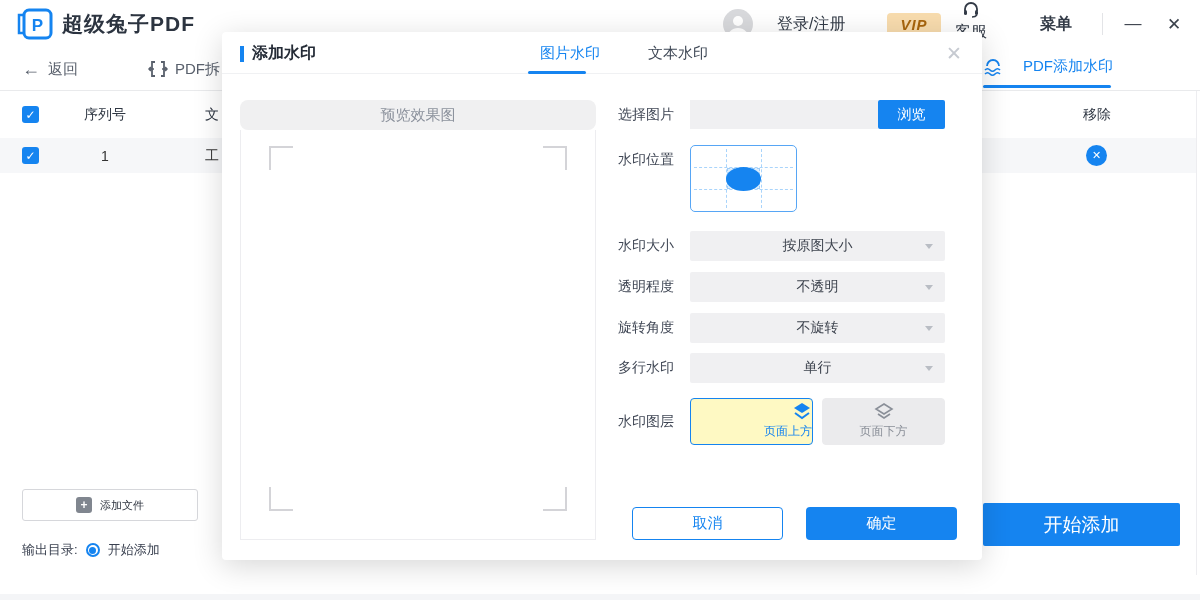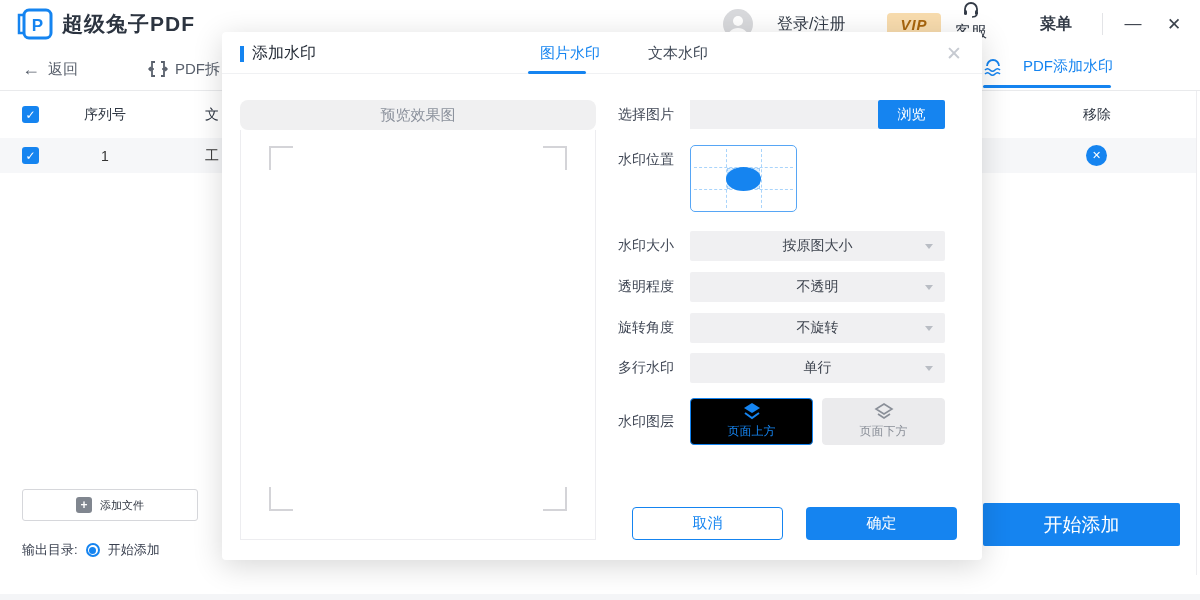--- a/index.html
+++ b/index.html
@@ -64,21 +64,21 @@
   #start-btn { left:983px; top:503px; width:197px; height:43px; background:#1584f0; color:#fff; border-radius:2px;
     display:flex; align-items:center; justify-content:center; font-size:19px; cursor:pointer; }
   #bottom-strip { left:0; top:594px; width:1200px; height:6px; background:#f4f5f7; }
 
   
   #modal { left:222px; top:32px; width:760px; height:528px; background:#fff; border-radius:4px;
     box-shadow:0 6px 30px rgba(0,0,0,0.16); }
   #modal .abs { position:absolute; }
   #m-header { left:0; top:0; width:760px; height:42px; border-bottom:1px solid #f0f1f3; }
   #m-titlebar { left:18px; top:14px; width:4px; height:16px; background:#1584f0; }
-  #m-title { left:30px; top:0; height:42px; display:flex; align-items:center; font-size:16px; font-weight:normal; color:#242b36; }
+  #m-title { left:30px; top:0; height:42px; display:flex; align-items:center; font-size:16px; font-weight:bold; color:#242b36; }
   #m-tab1 { left:306px; top:0; height:42px; display:flex; align-items:center; font-size:15px; color:#1584f0; cursor:pointer;margin-left:12px; }
   #m-tab2 { left:426px; top:0; height:42px; display:flex; align-items:center; font-size:15px; color:#3f4856; cursor:pointer; }
   #m-tab-underline { left:306px; top:39px; width:58px; height:3px; background:#1584f0; border-radius:2px; }
   #m-close { left:712px; top:0; width:40px; height:42px; display:flex; align-items:center; justify-content:center;
     font-size:19px; color:#c6cad1; cursor:pointer; }
 
   #preview-head { left:18px; top:68px; width:356px; height:30px; background:#f0f0f1;
     display:flex; align-items:center; justify-content:center; font-size:15px; color:#8b919c;border-radius:8px; }
   #preview-body { left:18px; top:98px; width:356px; height:410px; background:#fff;
     border:1px solid #ededf0; border-top:none; }
@@ -104,21 +104,21 @@
   .pos-cell { position:absolute; width:35px; height:22px; cursor:pointer; }
 
   .dd-row { left:468px; width:255px; height:30px; background:#f0f0f2; border-radius:2px;
     display:flex; align-items:center; justify-content:center; font-size:14px; color:#3d434e; cursor:pointer; }
   .dd-arrow { position:absolute; right:12px; top:13px; width:0; height:0;
     border-left:4px solid transparent; border-right:4px solid transparent; border-top:5px solid #b9bdc4; }
 
   #lbl-layer { top:366px; height:47px; }
   .layer-btn { top:366px; width:123px; height:47px; border-radius:4px; display:flex; flex-direction:column;
     align-items:center; justify-content:center; gap:3px; font-size:12px; cursor:pointer; }
-  #layer-above { left:468px; background:#000000; border:1px solid #1584f0; color:#1584f0; }
+  #layer-above { left:468px; background:#fef9c3; border:1px solid #1584f0; color:#1584f0;align-items:flex-end; }
   #layer-below { left:600px; background:#ebebed; border:1px solid #ebebed; color:#8a8f98; }
 
   #cancel-btn { left:410px; top:475px; width:151px; height:33px; background:#fff; border:1px solid #1584f0;
     border-radius:4px; color:#1584f0; font-size:15px; display:flex; align-items:center; justify-content:center; cursor:pointer; }
   #ok-btn { left:584px; top:475px; width:151px; height:33px; background:#1584f0; border:none;
     border-radius:4px; color:#fff; font-size:15px; display:flex; align-items:center; justify-content:center; cursor:pointer; }
 </style>
 </head>
 <body>
 

